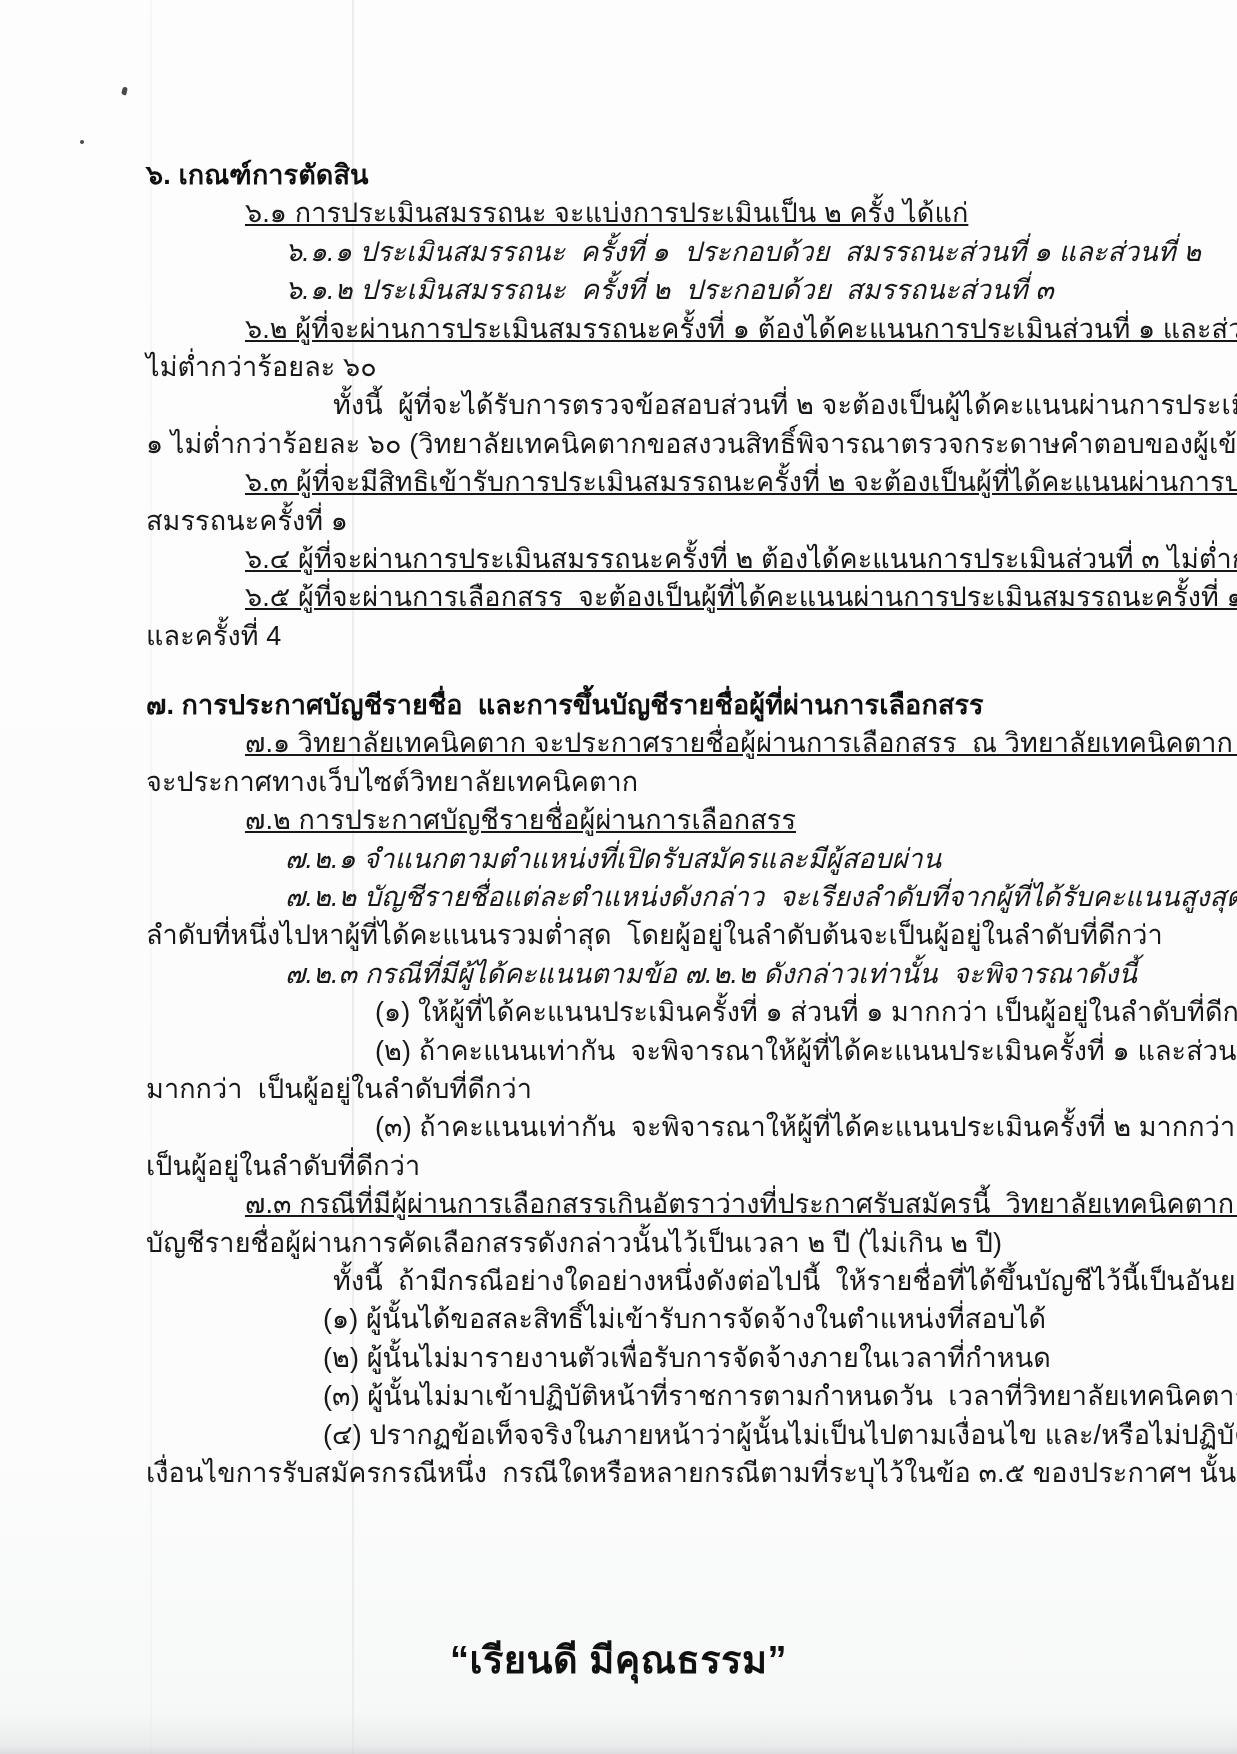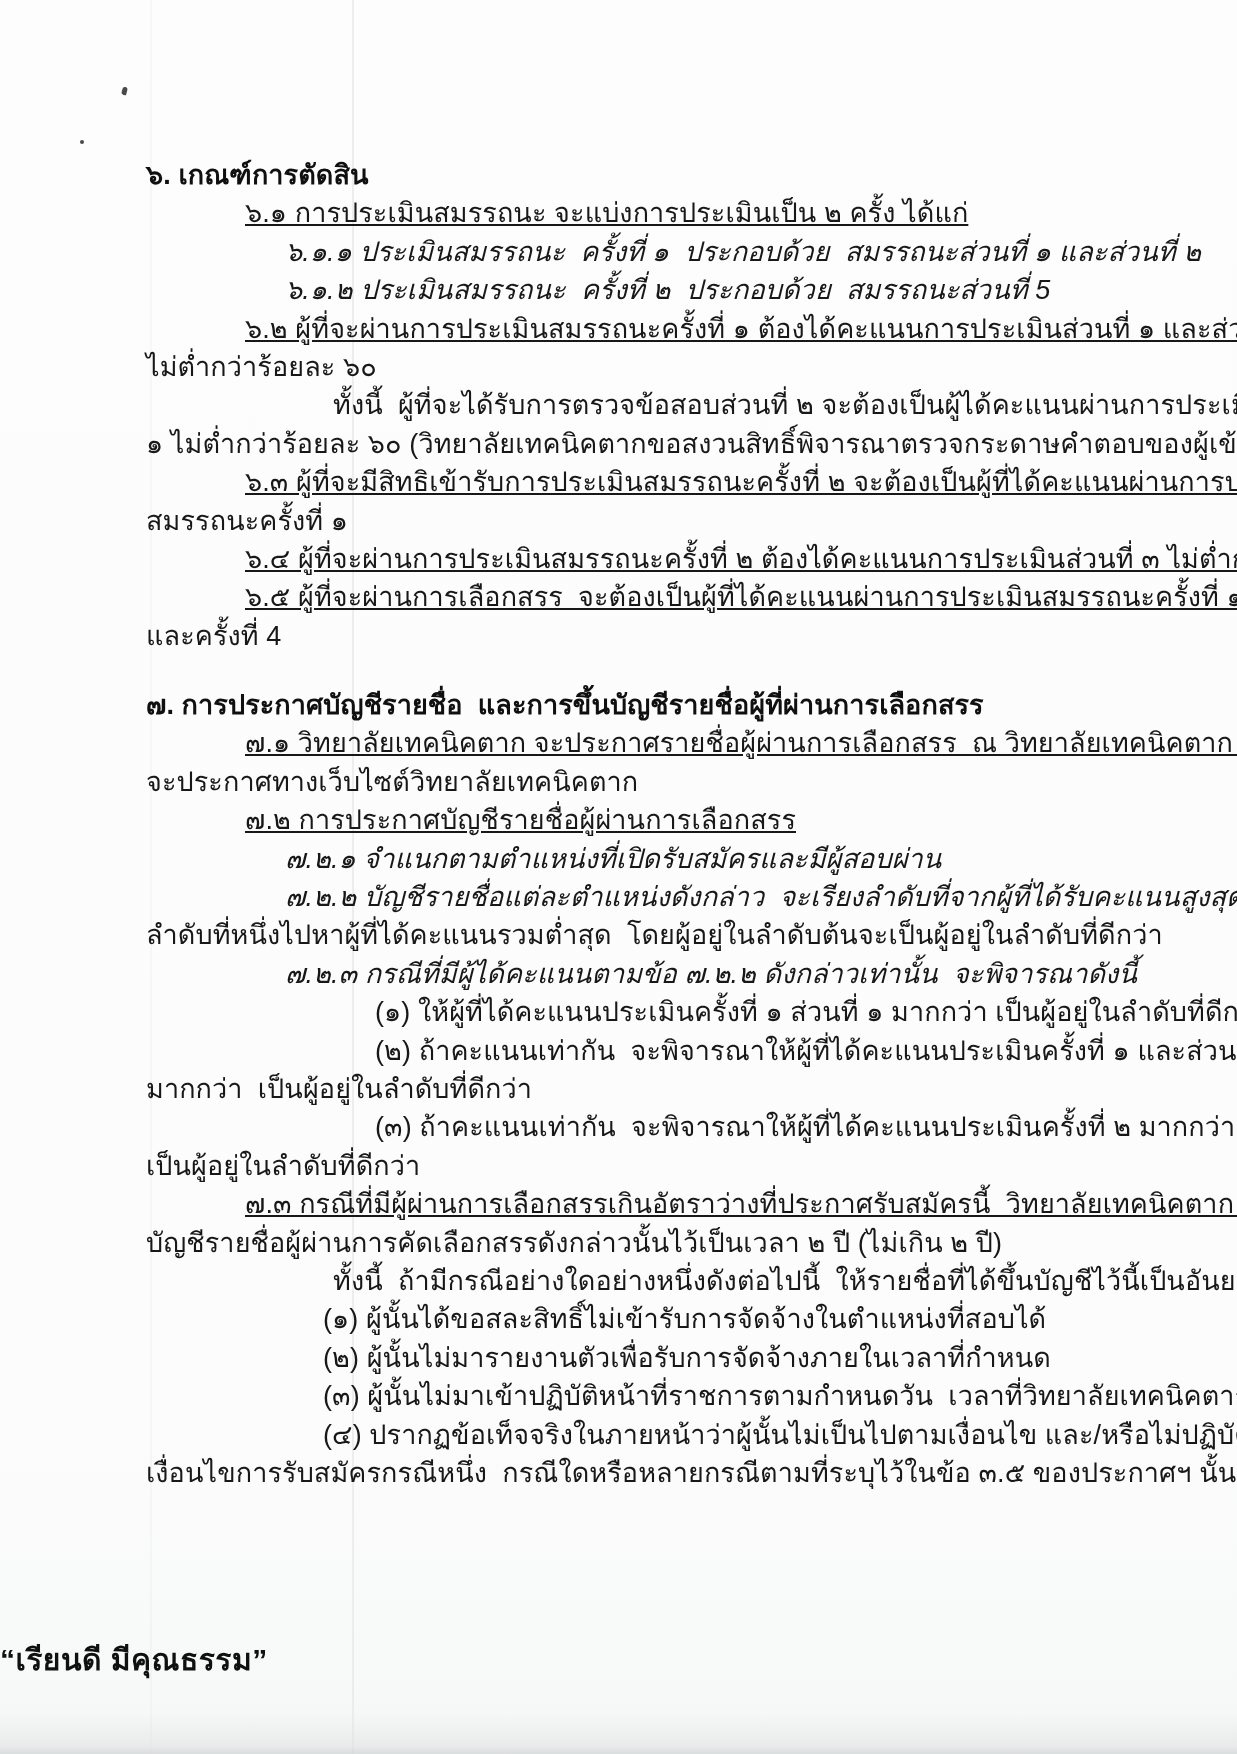--- a/index.html
+++ b/index.html
@@ -33,21 +33,21 @@
   .hd{font-weight:700;color:#101010;}
   .i0{padding-left:0;}
   .i1{padding-left:99px;text-decoration:underline;}
   .i2{padding-left:139px;font-style:italic;}
   .i3{padding-left:187px;}
   .i4{padding-left:229px;}
   .i5{padding-left:177px;}
   .spacer{height:31px;}
   .motto{
     position:absolute;top:1638px;left:0;width:1237px;
-    text-align:left;font-size:30px;font-weight:700;color:#101010;
+    text-align:center;font-size:38px;font-weight:700;color:#101010;
     line-height:44px;letter-spacing:.5px;
   }
   
   .noise{
     position:absolute;bottom:0;left:0;width:1237px;height:40px;
     background:linear-gradient(180deg,rgba(210,214,214,0) 0%,rgba(205,209,210,.25) 80%,rgba(190,196,197,.45) 100%);
   }
 </style>
 </head>
 <body>
@@ -56,21 +56,21 @@
 
   <div class="fold f2"></div>
   <div class="fold f1"></div>
   <div class="speck s1"></div>
   <div class="speck s2"></div>
 
   <div class="content">
     <div class="l i0 hd">๖. เกณฑ์การตัดสิน</div>
     <div class="l i1">๖.๑ การประเมินสมรรถนะ จะแบ่งการประเมินเป็น ๒ ครั้ง ได้แก่</div>
     <div class="l i2">๖.๑.๑ ประเมินสมรรถนะ  ครั้งที่ ๑  ประกอบด้วย  สมรรถนะส่วนที่ ๑ และส่วนที่ ๒</div>
-    <div class="l i2">๖.๑.๒ ประเมินสมรรถนะ  ครั้งที่ ๒  ประกอบด้วย  สมรรถนะส่วนที่ 5</div>
+    <div class="l i2">๖.๑.๒ ประเมินสมรรถนะ  ครั้งที่ ๒  ประกอบด้วย  สมรรถนะส่วนที่ ๓</div>
     <div class="l i1">๖.๒ ผู้ที่จะผ่านการประเมินสมรรถนะครั้งที่ ๑ ต้องได้คะแนนการประเมินส่วนที่ ๑ และส่วนที่ ๒</div>
     <div class="l i0">ไม่ต่ำกว่าร้อยละ ๖๐</div>
     <div class="l i3">ทั้งนี้  ผู้ที่จะได้รับการตรวจข้อสอบส่วนที่ ๒ จะต้องเป็นผู้ได้คะแนนผ่านการประเมินในส่วนที่</div>
     <div class="l i0">๑ ไม่ต่ำกว่าร้อยละ ๖๐ (วิทยาลัยเทคนิคตากขอสงวนสิทธิ์พิจารณาตรวจกระดาษคำตอบของผู้เข้าสอบใน</div>
     <div class="l i1">๖.๓ ผู้ที่จะมีสิทธิเข้ารับการประเมินสมรรถนะครั้งที่ ๒ จะต้องเป็นผู้ที่ได้คะแนนผ่านการประเมิน</div>
     <div class="l i0">สมรรถนะครั้งที่ ๑</div>
     <div class="l i1">๖.๔ ผู้ที่จะผ่านการประเมินสมรรถนะครั้งที่ ๒ ต้องได้คะแนนการประเมินส่วนที่ ๓ ไม่ต่ำกว่าร้อยละ ๖๐</div>
     <div class="l i1">๖.๕ ผู้ที่จะผ่านการเลือกสรร  จะต้องเป็นผู้ที่ได้คะแนนผ่านการประเมินสมรรถนะครั้งที่ ๑</div>
     <div class="l i0">และครั้งที่ 4</div>
 

